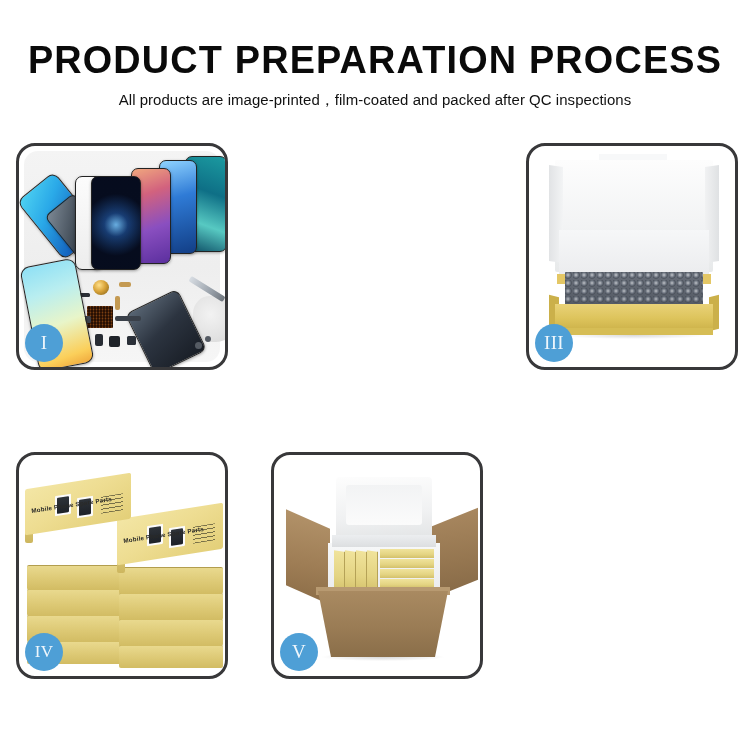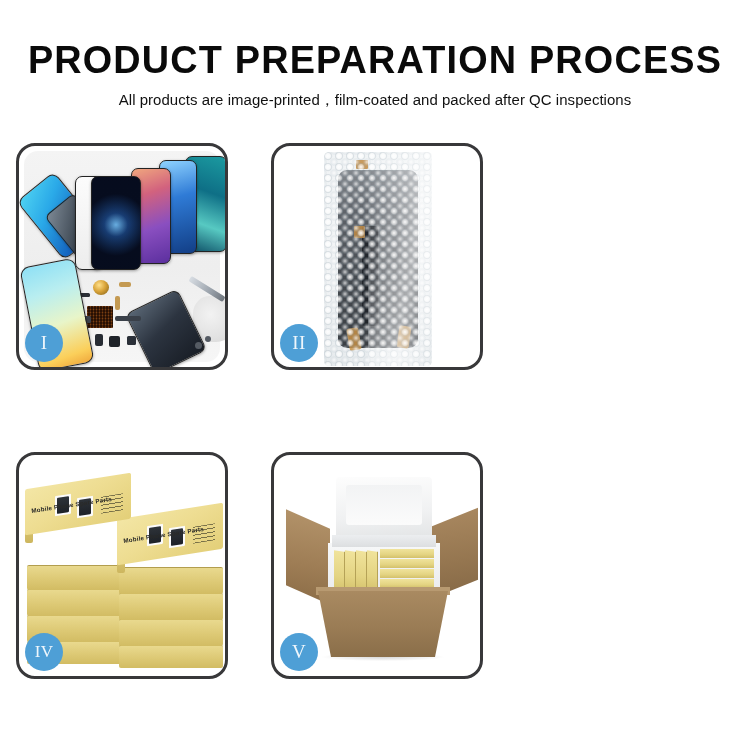--- a/index.html
+++ b/index.html
@@ -532,37 +532,38 @@
       <div class="part part-k"></div>
       <div class="part part-l"></div>
       <div class="part part-m"></div>
       <div class="part part-n"></div>
       <div class="hand"></div>
       <div class="tweezer"></div>
     </div>
     <div class="badge">I</div>
   </div>
 
-  <div class="panel panel-r0 panel-c1">
+
+  <div class="panel panel-r0 panel-c2">
     <div class="panel-art">
-      <div class="p2-wrap">
-        <div class="p2-lcd"></div>
-        <div class="p2-flex"></div>
-        <div class="p2-tape-a"></div>
-        <div class="p2-tape-b"></div>
-        <div class="p2-tape-c"></div>
-        <div class="p2-tape-d"></div>
-        <div class="bubbles"></div>
-        <div class="bubbles2"></div>
-        <div class="p2-sheen"></div>
-      </div>
+      <div class="p3-lid-tab"></div>
+      <div class="p3-lid-back"></div>
+      <div class="p3-lid-flap-l"></div>
+      <div class="p3-lid-flap-r"></div>
+      <div class="p3-foam"></div>
+      <div class="p3-tray-top"></div>
+      <div class="p3-content"></div>
+      <div class="p3-tray-side-l"></div>
+      <div class="p3-tray-side-r"></div>
+      <div class="p3-tray-front"></div>
+      <div class="p3-tray-lip"></div>
+      <div class="p3-shadow"></div>
     </div>
-    <div class="badge">II</div>
+    <div class="badge">III</div>
   </div>
-
 
   <div class="panel panel-r1 panel-c0">
     <div class="panel-art stack">
 
       <div class="sbox sbox-front sbox-edge" style="left:8px;  top:186px; width:96px; height:22px;"></div>
       <div class="sbox sbox-front sbox-edge" style="left:8px;  top:160px; width:96px; height:26px;"></div>
       <div class="sbox sbox-front sbox-edge" style="left:8px;  top:134px; width:96px; height:26px;"></div>
       <div class="sbox sbox-front sbox-edge" style="left:8px;  top:110px; width:96px; height:24px;"></div>
 
       <div class="sbox sbox-front sbox-edge" style="left:100px; top:190px; width:104px; height:22px;"></div>

